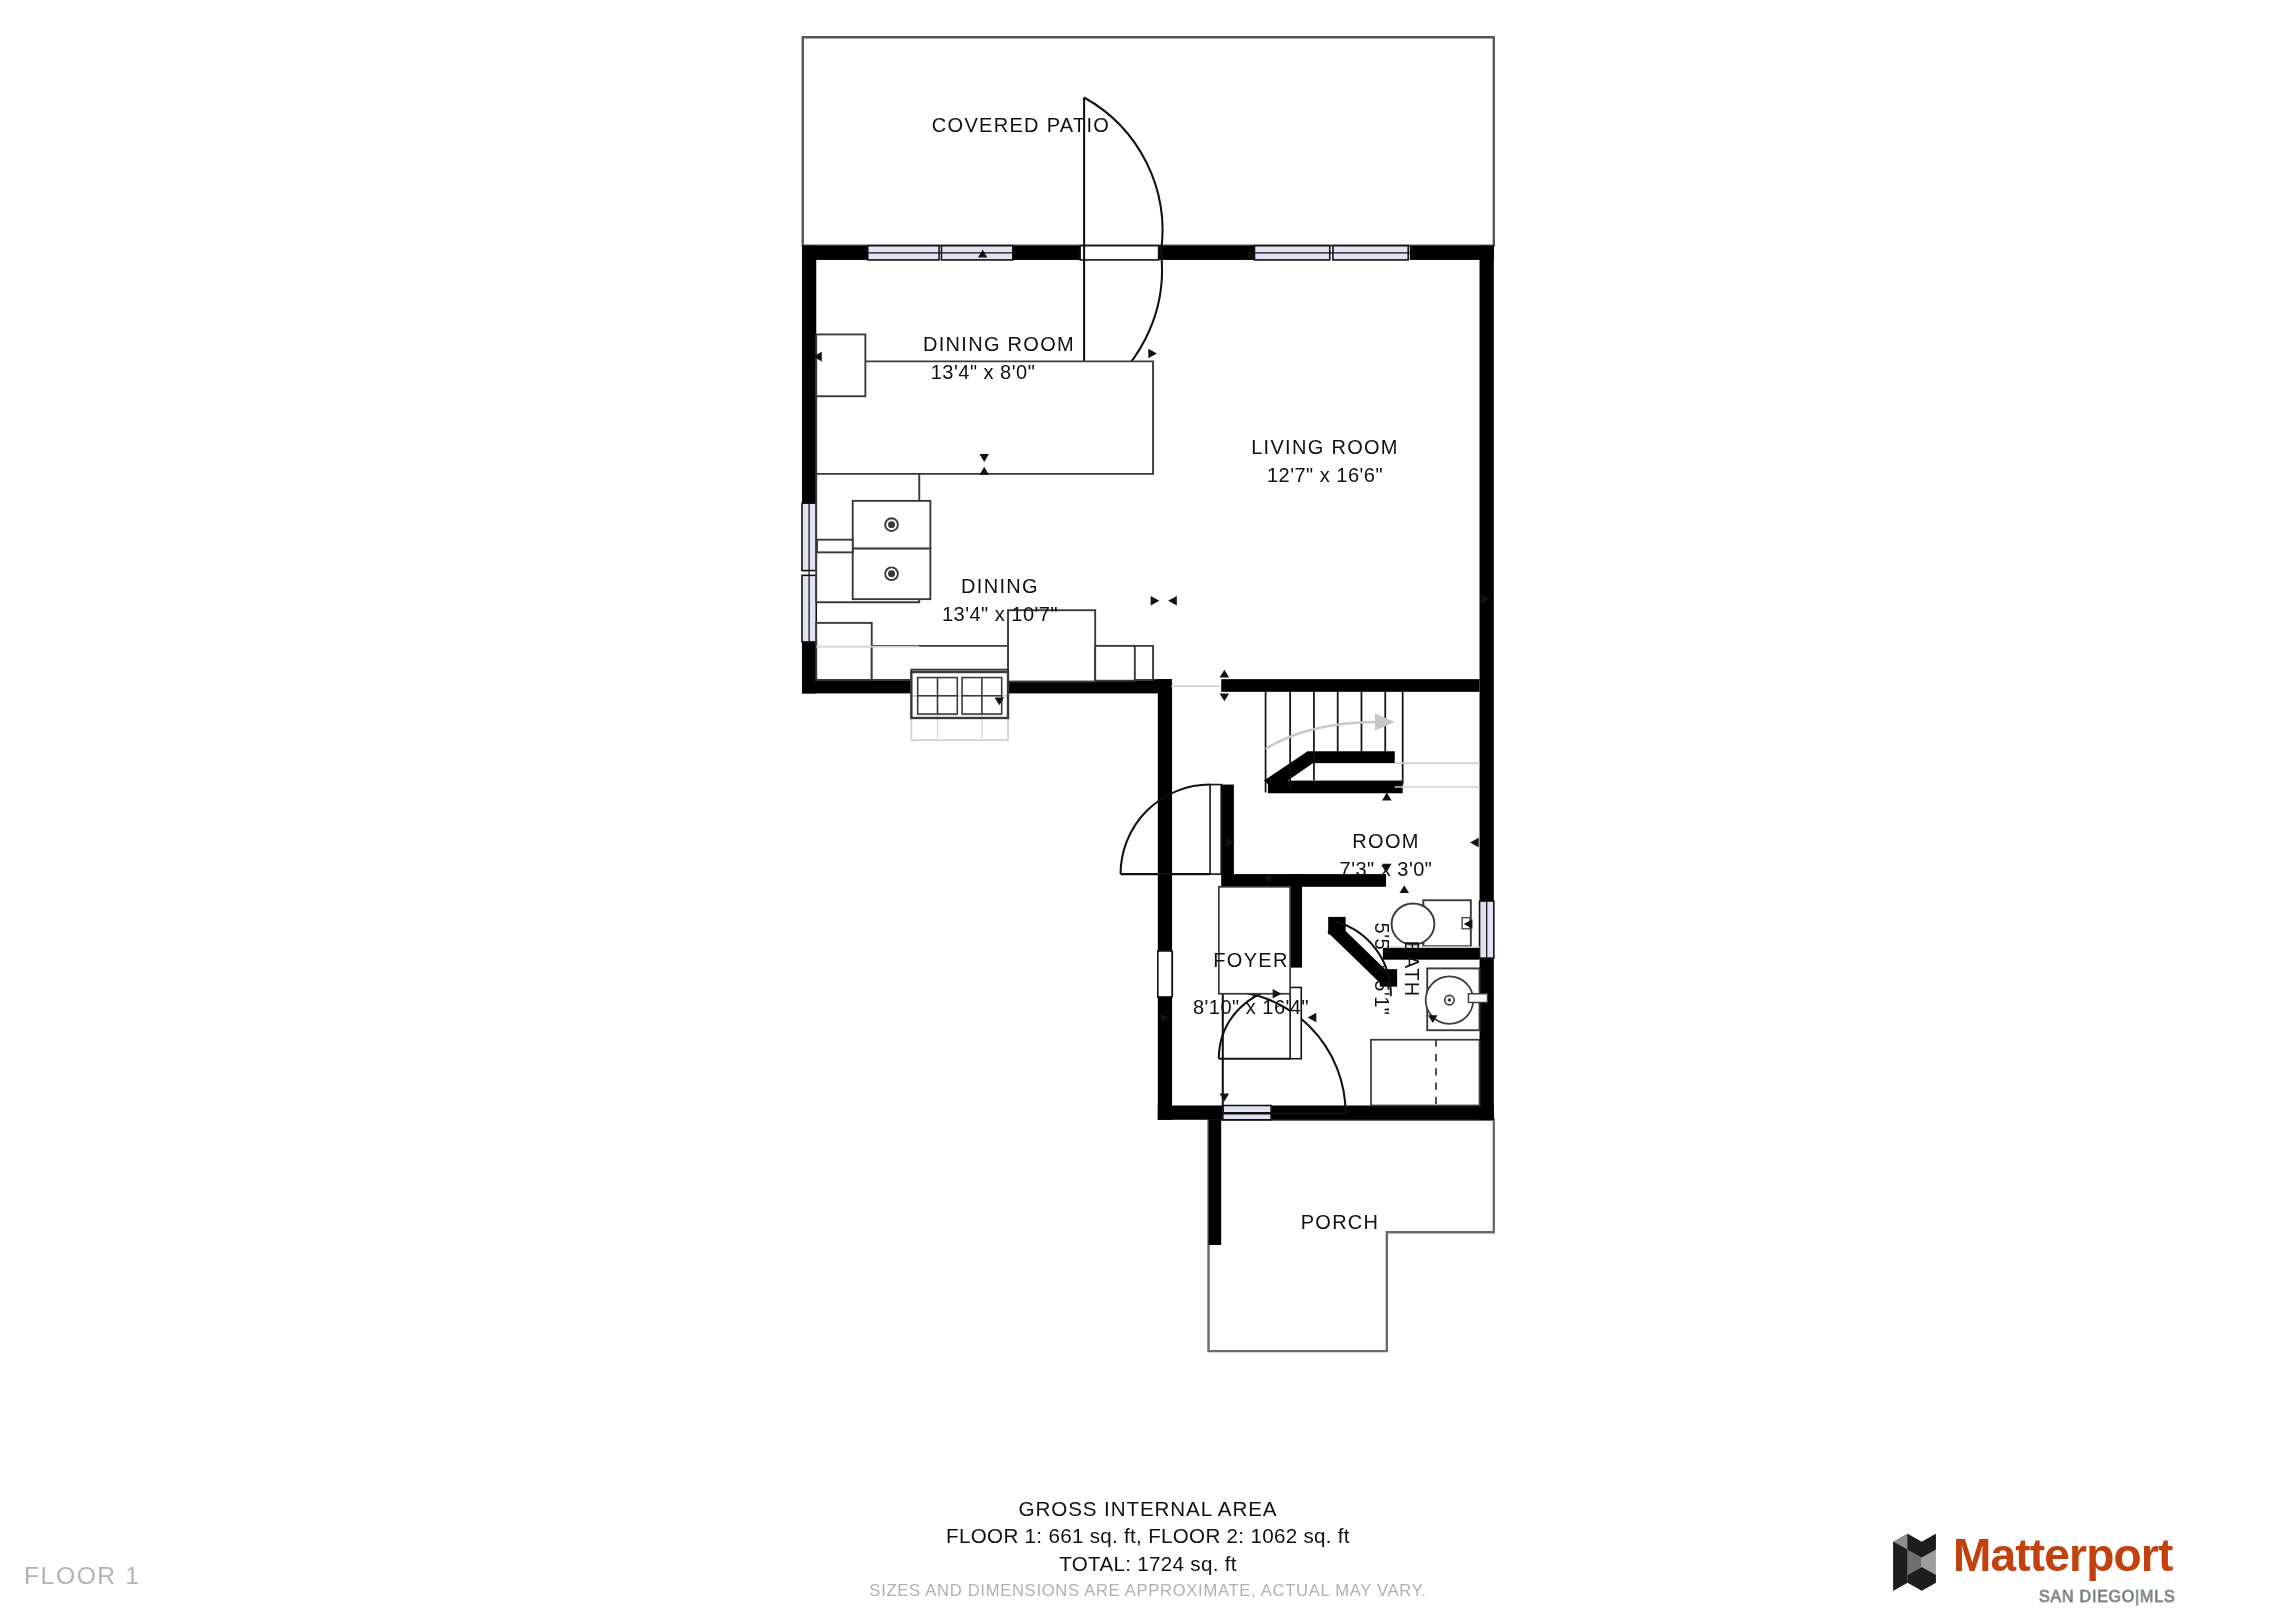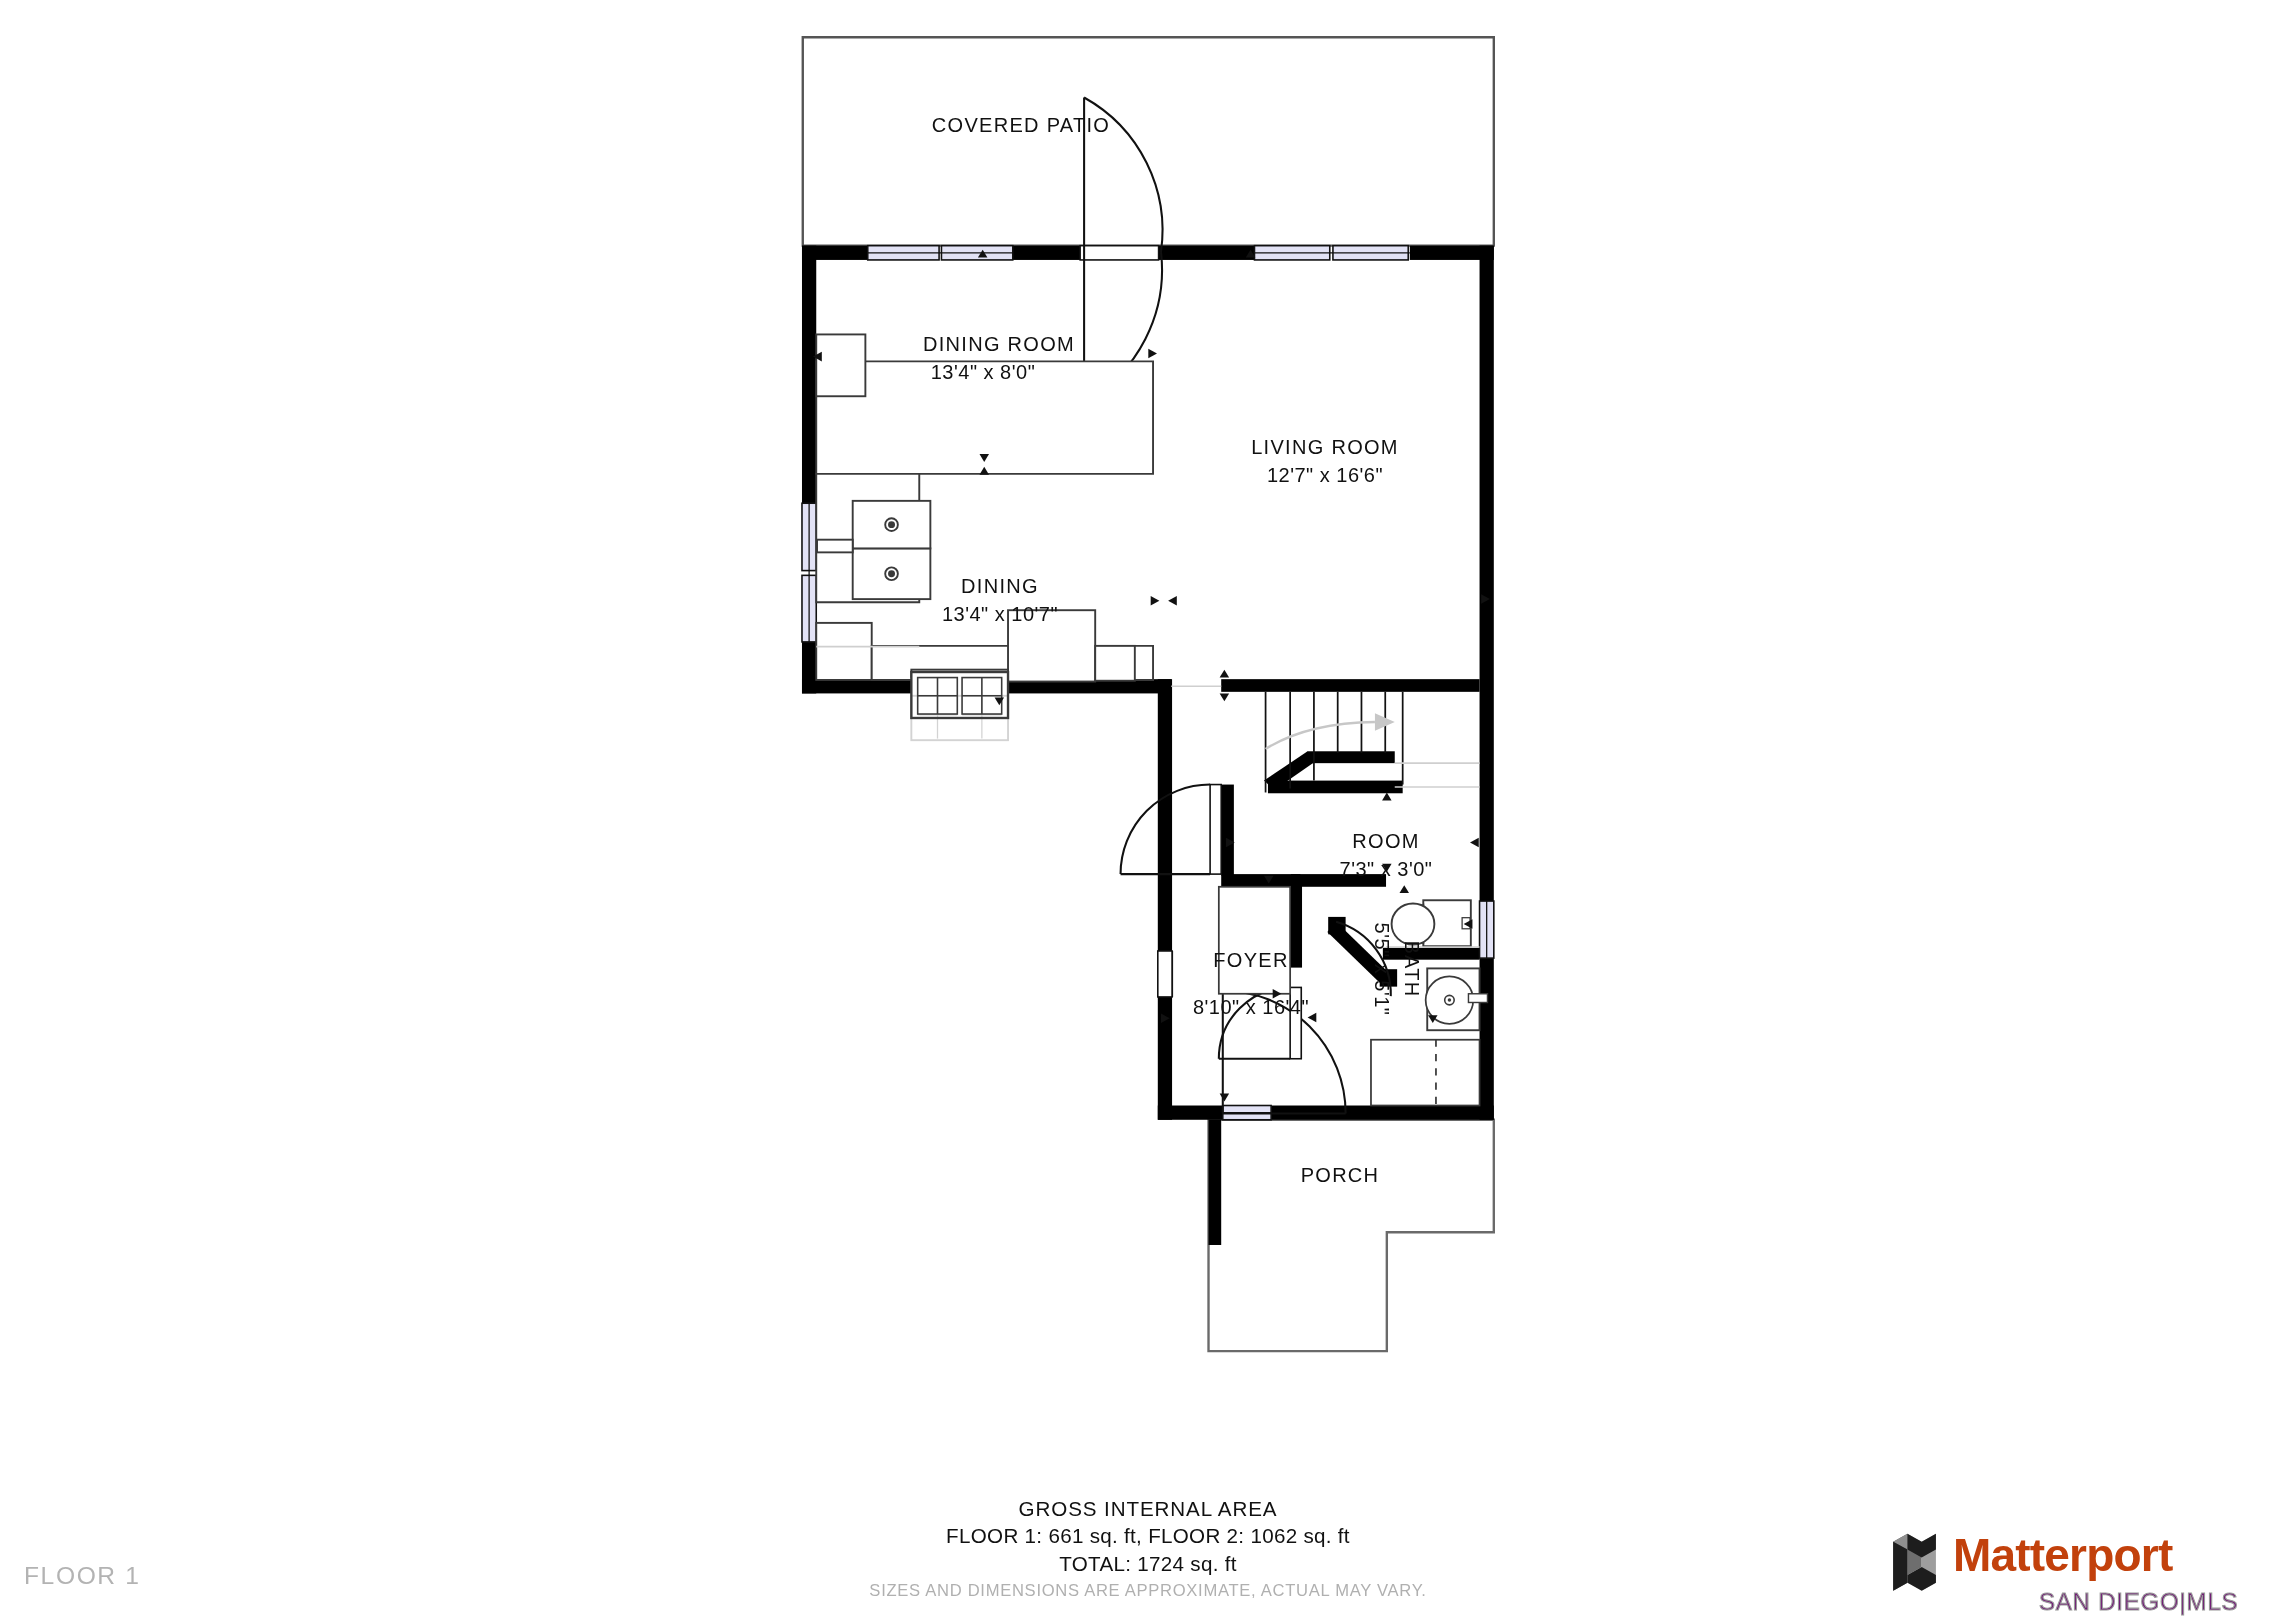--- a/index.html
+++ b/index.html
@@ -13,22 +13,22 @@
   .footer{position:absolute;text-align:center;white-space:nowrap;
           font-family:"Liberation Sans", sans-serif;}
   .f-title{font-size:20.6px;letter-spacing:0.9px;color:#111;}
   .f-line{font-size:20.6px;letter-spacing:0.3px;color:#111;}
   .f-small{font-size:16.6px;letter-spacing:0.7px;color:#b0b0b0;}
   #floorlabel{position:absolute;left:24px;top:1562px;font-size:24.6px;
               letter-spacing:1.6px;color:#b3b3b3;}
   #brand{position:absolute;left:1890px;top:1526px;width:396px;height:95px;}
   #brandword{position:absolute;left:63px;top:1.6px;font-size:46px;font-weight:bold;
              letter-spacing:-0.8px;color:#c2410c;font-family:"Liberation Sans",sans-serif;}
-  #mls{position:absolute;left:149px;top:62px;font-size:24px;letter-spacing:0.8px;
-       color:#701a75;-webkit-text-stroke:1.1px #9a9a9a;
+  #mls{position:absolute;left:149px;top:62px;font-size:16px;letter-spacing:0.8px;
+       color:#14532d;-webkit-text-stroke:1.1px #9a9a9a;
        font-family:"Liberation Sans",sans-serif;}
 </style>
 </head>
 <body>
 
 <svg id="plan" viewBox="0 0 2896 2048" xmlns="http://www.w3.org/2000/svg">
 
   <g>
     <path d="M1013 47 L1885 47 L1885 310 L1013 310 Z" fill="#ffffff" stroke="#555555" stroke-width="3"></path>
   </g>
@@ -293,21 +293,21 @@
 
 <div class="lbl roomname" style="left:1386px;top:830px;transform:translateX(-50%);">ROOM</div>
 <div class="lbl roomdim" style="left:1386px;top:858px;transform:translateX(-50%);">7'3" x 3'0"</div>
 
 <div class="lbl roomname" style="left:1411px;top:969px;transform:translate(-50%,-50%) rotate(90deg);">BATH</div>
 <div class="lbl roomdim" style="left:1381px;top:969px;transform:translate(-50%,-50%) rotate(90deg);">5'5" x 5'1"</div>
 
 <div class="lbl roomname" style="left:1251px;top:949px;transform:translateX(-50%);">FOYER</div>
 <div class="lbl roomdim" style="left:1251px;top:996px;transform:translateX(-50%);">8'10" x 16'4"</div>
 
-<div class="lbl roomname" style="left:1340px;top:1164px;transform:translateX(-50%);">PORCH</div>
+<div class="lbl roomname" style="left:1340px;top:1211px;transform:translateX(-50%);">PORCH</div>
 
 <div class="footer f-title" style="left:1148px;top:1497px;transform:translateX(-50%);">GROSS INTERNAL AREA</div>
 <div class="footer f-line" style="left:1148px;top:1524px;transform:translateX(-50%);">FLOOR 1: 661 sq. ft, FLOOR 2: 1062 sq. ft</div>
 <div class="footer f-line" style="left:1148px;top:1552px;transform:translateX(-50%);">TOTAL: 1724 sq. ft</div>
 <div class="footer f-small" style="left:1148px;top:1581px;transform:translateX(-50%);">SIZES AND DIMENSIONS ARE APPROXIMATE, ACTUAL MAY VARY.</div>
 
 <div id="floorlabel">FLOOR 1</div>
 
 <div id="brand">
   <svg width="57" height="62" viewBox="0 0 72 78" style="position:absolute;left:0;top:6.3px;">

